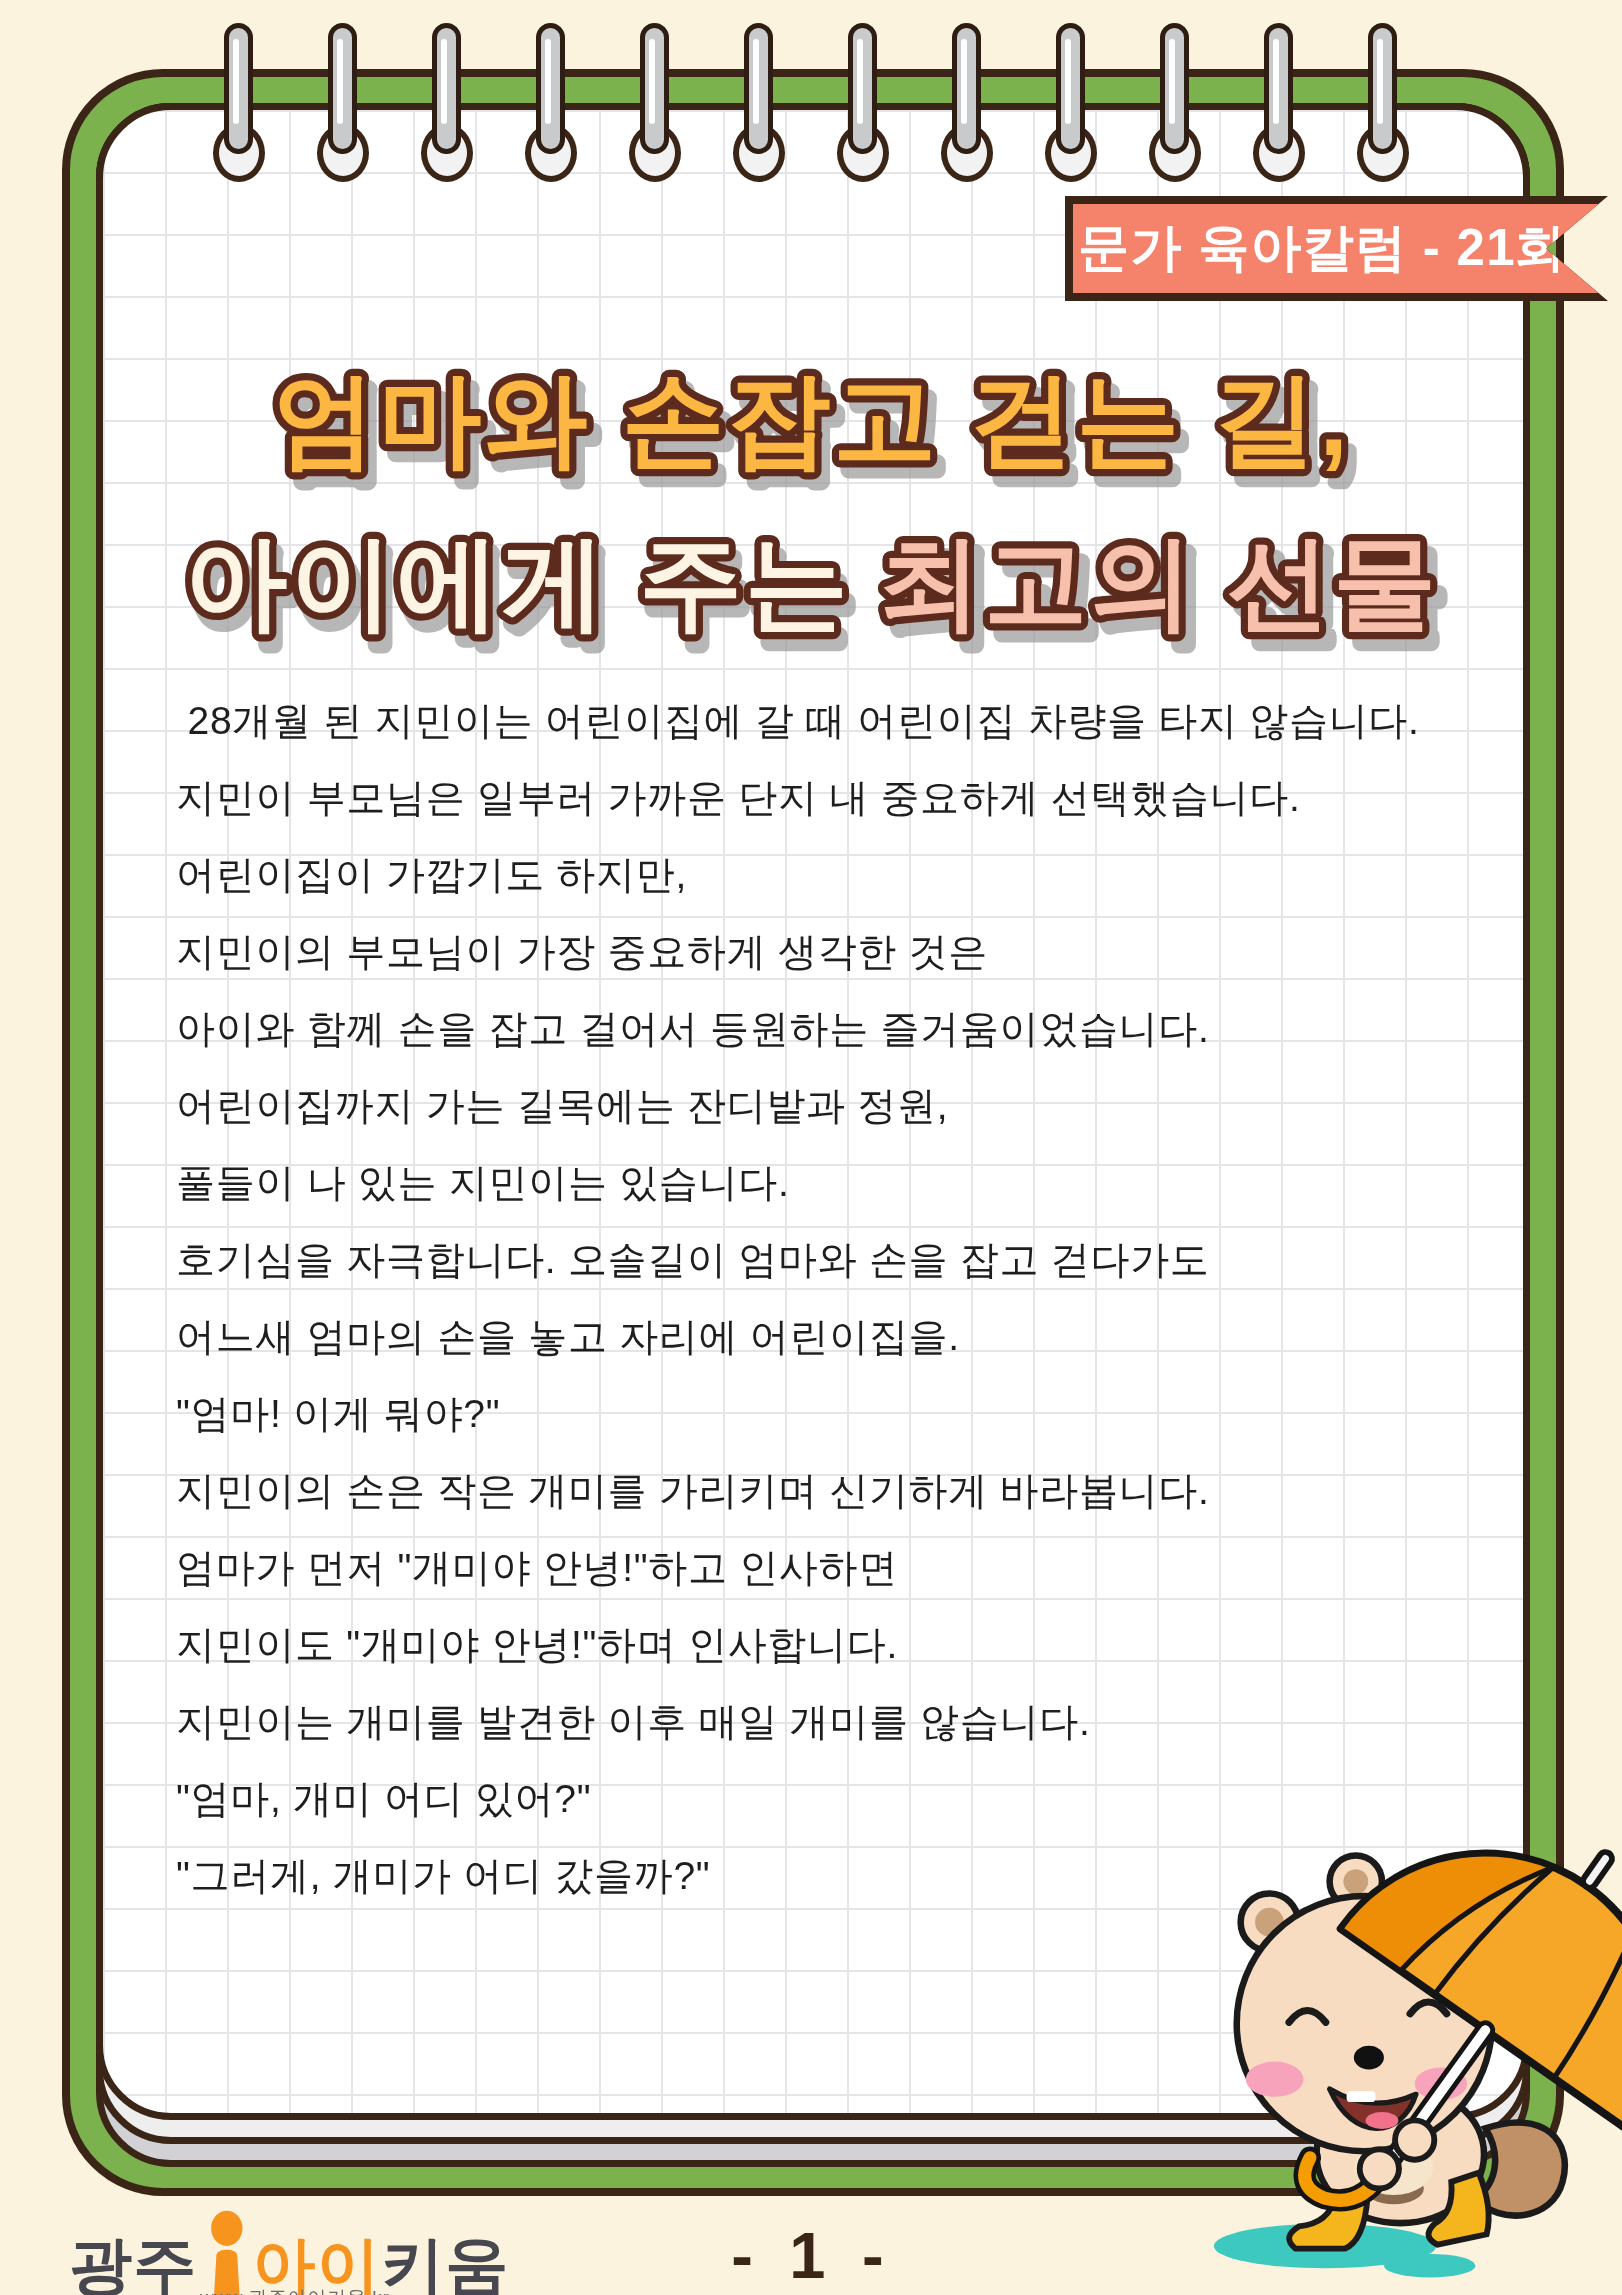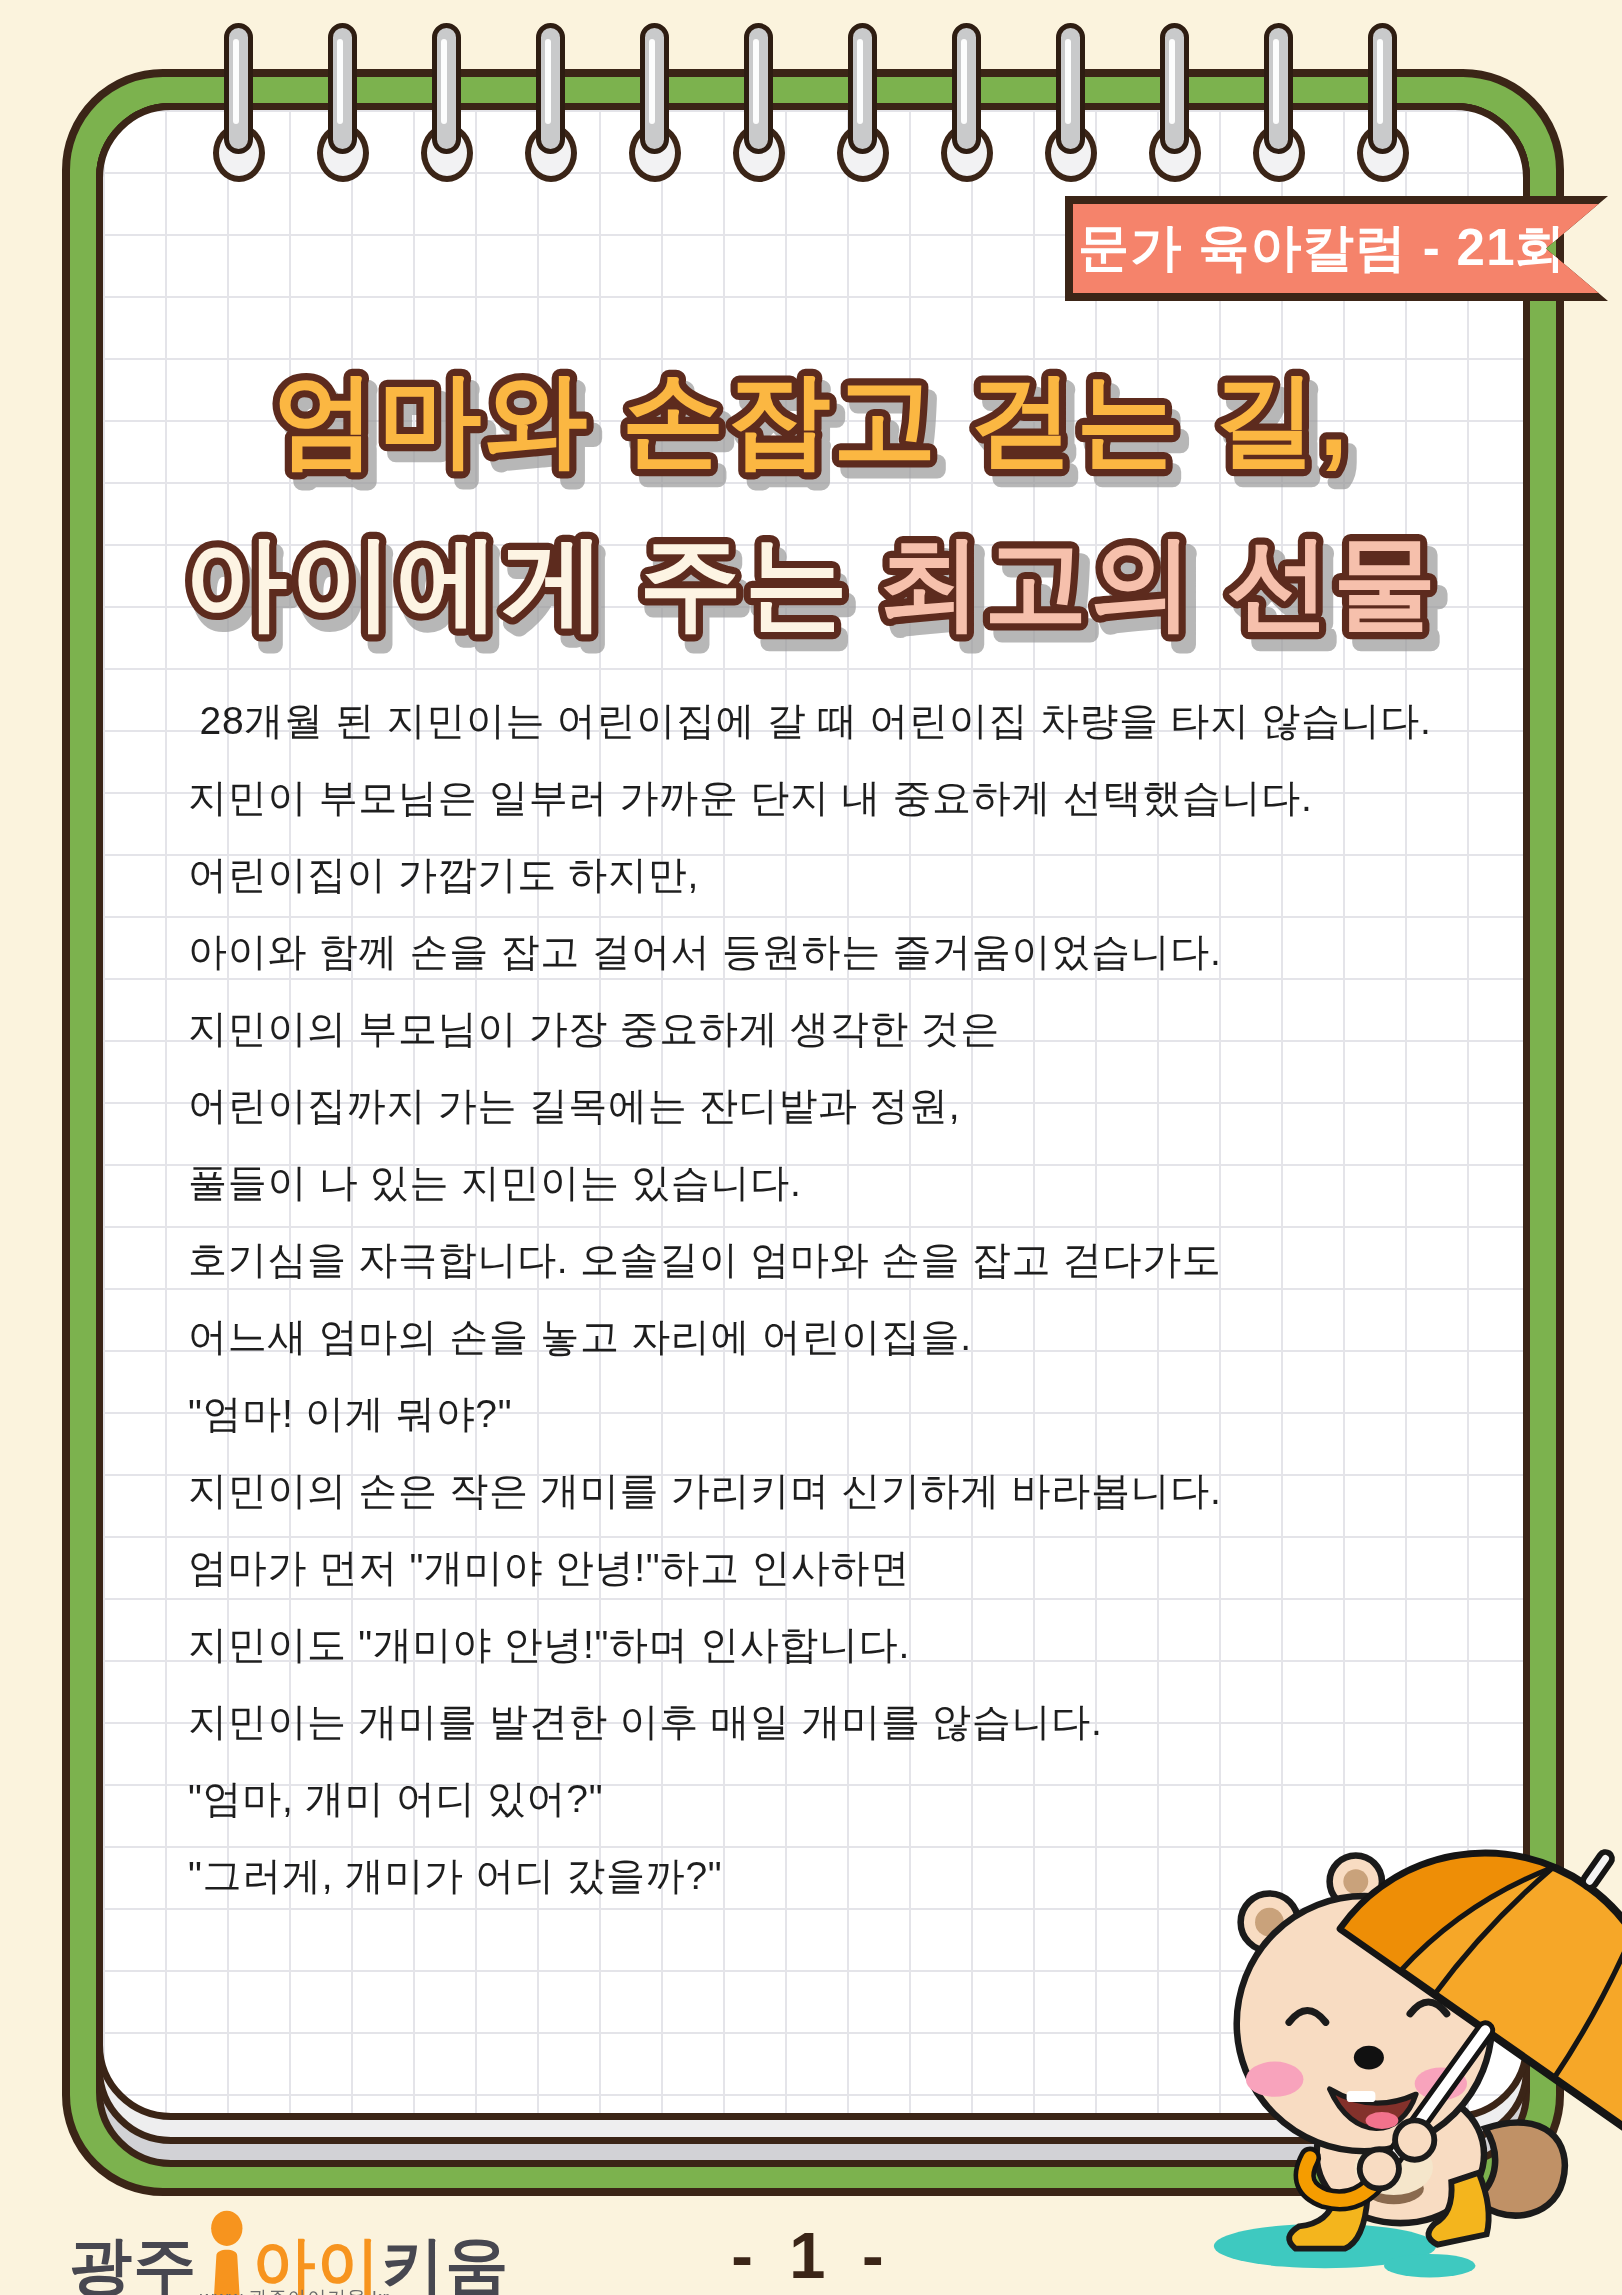--- a/index.html
+++ b/index.html
@@ -66,21 +66,21 @@
   .title-svg { position:absolute; left:144px; top:308px; z-index:5; overflow:visible; }
   .title-svg text {
     font-family:"Liberation Sans", sans-serif; font-weight:bold; font-size:158px;
     letter-spacing:4px; text-anchor:middle;
     stroke-linejoin:round; paint-order:stroke fill;
   }
   .t-shadow { fill:#9A9A9A; stroke:#9A9A9A; stroke-width:22px; opacity:.7; }
   .t-main   { stroke:#5D2B1E; stroke-width:22px; }
 
   
-  .bodytext { position:absolute; left:188px; top:682px; width:1243px; z-index:2; }
+  .bodytext { position:absolute; left:176px; top:682px; width:1243px; z-index:2; }
   .bodytext p {
     margin:0; line-height:77px; font-size:39px; color:#1E1E1E;
     white-space:pre; letter-spacing:0.7px;
   }
 
   
   .logo { position:absolute; left:69px; top:2210px; z-index:2; display:flex; align-items:center; }
   .logo .dark  { color:#474750; font-size:63px; font-weight:bold; letter-spacing:1.3px; }
   .logo .orange{ color:#F7941E; font-size:63px; font-weight:bold; letter-spacing:1.3px; }
   .logo svg { margin:0 3.9px; }
@@ -162,22 +162,22 @@
     <text class="t-shadow" x="1033" y="242">엄마와 손잡고 걷는 길,</text>
     <text class="t-shadow" x="1033" y="492">아이에게 주는 최고의 선물</text>
     <text class="t-main" x="1020" y="225" fill="#FBB742">엄마와 손잡고 걷는 길,</text>
     <text class="t-main" x="1020" y="475"><tspan fill="#FDF4E3">아이에게 주는</tspan><tspan fill="#F6C0AC" dx="42">최고의 선물</tspan></text>
   </svg>
 
   <div class="bodytext">
     <p> 28개월 된 지민이는 어린이집에 갈 때 어린이집 차량을 타지 않습니다.</p>
     <p>지민이 부모님은 일부러 가까운 단지 내 중요하게 선택했습니다.</p>
     <p>어린이집이 가깝기도 하지만,</p>
+    <p>지민이의 부모님이 가장 중요하게 생각한 것은</p>
     <p>아이와 함께 손을 잡고 걸어서 등원하는 즐거움이었습니다.</p>
-    <p>지민이의 부모님이 가장 중요하게 생각한 것은</p>
     <p>어린이집까지 가는 길목에는 잔디밭과 정원,</p>
     <p>풀들이 나 있는 지민이는 있습니다.</p>
     <p>호기심을 자극합니다. 오솔길이 엄마와 손을 잡고 걷다가도</p>
     <p>어느새 엄마의 손을 놓고 자리에 어린이집을.</p>
     <p>"엄마! 이게 뭐야?"</p>
     <p>지민이의 손은 작은 개미를 가리키며 신기하게 바라봅니다.</p>
     <p>엄마가 먼저 "개미야 안녕!"하고 인사하면</p>
     <p>지민이도 "개미야 안녕!"하며 인사합니다.</p>
     <p>지민이는 개미를 발견한 이후 매일 개미를 않습니다.</p>
     <p>"엄마, 개미 어디 있어?"</p>

